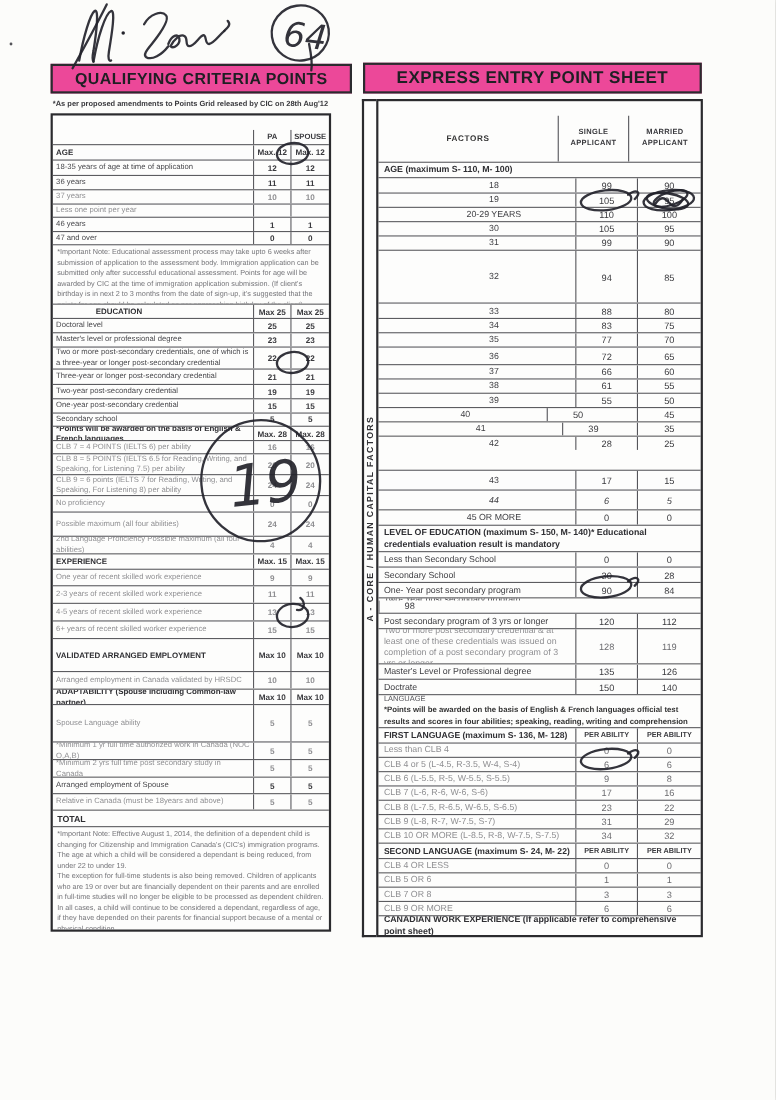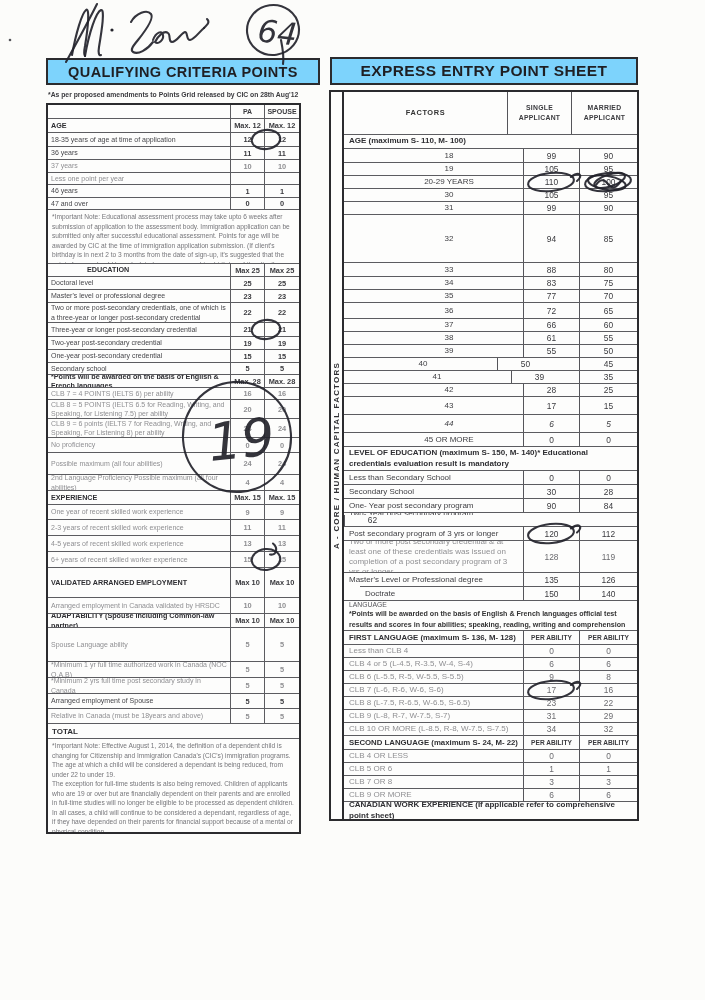--- a/index.html
+++ b/index.html
@@ -1,26 +1,26 @@
 <!DOCTYPE html>
 <html><head>
 <meta charset="utf-8">
 <style>
   html,body{margin:0;padding:0;background:#e7e7e4;font-family:"Liberation Sans",sans-serif;}
   #page{position:relative;width:705px;height:1000px;background:#fcfcfa;overflow:hidden;box-shadow:0 0 4px rgba(0,0,0,.25);}
-  .titlebox{position:absolute;border:2px solid #2b2b2e;background:#7dd3fc;display:flex;align-items:center;justify-content:center;font-weight:700;color:#1f1f23;box-sizing:border-box;letter-spacing:.4px;}
+  .titlebox{position:absolute;border:2px solid #2b2b2e;background:#ec4899;display:flex;align-items:center;justify-content:center;font-weight:700;color:#1f1f23;box-sizing:border-box;letter-spacing:.4px;}
   .subtitle{position:absolute;font-size:6.8px;font-weight:700;color:#3a3a3e;}
   .ltable,.rtable{box-sizing:border-box;background:#fdfdfc;border:2px solid #2b2b2e;}
   .ltable{position:absolute;}
   .rwrap{position:absolute;display:flex;align-items:stretch;}
   .vstrip{width:13px;border:2px solid #2b2b2e;border-right:0;box-sizing:border-box;display:flex;align-items:center;justify-content:center;background:#fdfdfc;}
   .vstrip span{writing-mode:vertical-rl;transform:rotate(180deg);font-size:8px;font-weight:700;letter-spacing:1.2px;color:#2f2f33;white-space:nowrap;}
   .rtable{flex:1;}
   .trow{display:flex;align-items:stretch;box-sizing:border-box;border-top:1px solid #5c5c60;overflow:hidden;}
-  .ltable .trow:first-child,.rtable .trow:first-child{border-top:0;}
+  .ltable .trow:first-child,.rtable .trow:first-child{border-top:0;margin-top:13px;}
   
   .l-lbl{flex:1;padding:1px 3px;font-size:7px;line-height:1.3;color:#47474b;display:flex;flex-direction:column;justify-content:center;overflow:hidden;}
   .l-val{width:33px;flex:none;border-left:1px solid #5c5c60;display:flex;align-items:center;justify-content:center;font-size:7.4px;font-weight:700;color:#3a3a3e;text-align:center;}
   .l-sp{width:34px;}
   .lt-s .l-lbl{font-weight:700;font-size:7.2px;color:#2e2e32;}
   .lt-h .l-val{font-size:7px;}
   .lnote{flex:1;padding:2px 4px;font-size:6.6px;line-height:1.45;color:#76767a;white-space:pre-line;overflow:hidden;}
   .ltotal{flex:1;padding:2px 4px;font-size:8px;font-weight:700;color:#2e2e32;display:flex;align-items:center;}
   
   .r-lbl{flex:1;padding:1px 5px;font-size:8px;line-height:1.25;color:#3e3e42;display:flex;flex-direction:column;justify-content:center;overflow:hidden;}
@@ -335,21 +335,21 @@
         <div class="trow rt-r" style="height: 13px; gap: 12px;">
           <div class="r-lbl ctr">41</div>
           <div class="r-val">39</div>
           <div class="r-val r-m">35</div>
         </div>
         <div class="trow rt-r" style="height: 13px;">
           <div class="r-lbl ctr">42</div>
           <div class="r-val">28</div>
           <div class="r-val r-m">25</div>
         </div>
-        <div class="trow rt-r" style="height: 18px;">
+        <div class="trow rt-r" style="height: 18px; margin-top: 18px;">
           <div class="r-lbl ctr">43</div>
           <div class="r-val">17</div>
           <div class="r-val r-m">15</div>
         </div>
         <div class="trow rt-r" style="height: 18px; font-style: italic;">
           <div class="r-lbl ctr">44</div>
           <div class="r-val">6</div>
           <div class="r-val r-m">5</div>
         </div>
         <div class="trow rt-r" style="height: 14px;">
@@ -370,39 +370,39 @@
           <div class="r-val">30</div>
           <div class="r-val r-m">28</div>
         </div>
         <div class="trow rt-r" style="height: 14px;">
           <div class="r-lbl">One- Year post secondary program</div>
           <div class="r-val">90</div>
           <div class="r-val r-m">84</div>
         </div>
         <div class="trow rt-r" style="height: 14px; flex-direction: column;">
           <div class="r-lbl">Two- Year post secondary program</div>
-          <div class="r-val">62</div>
+          <div class="r-val">98</div>
           <div class="r-val r-m">91</div>
         </div>
         <div class="trow rt-r" style="height: 14px;">
           <div class="r-lbl">Post secondary program of 3 yrs or longer</div>
           <div class="r-val">120</div>
           <div class="r-val r-m">112</div>
         </div>
         <div class="trow rt-r fade" style="height: 32px;">
           <div class="r-lbl">Two or more post secondary credential &amp; at least one of these credentials was issued on completion of a post secondary program of 3 yrs or longer</div>
           <div class="r-val">128</div>
           <div class="r-val r-m">119</div>
         </div>
         <div class="trow rt-r" style="height: 14px;">
           <div class="r-lbl">Master's Level or Professional degree</div>
           <div class="r-val">135</div>
           <div class="r-val r-m">126</div>
         </div>
-        <div class="trow rt-r" style="height: 14px; margin-left: 16px;">
+        <div class="trow rt-r" style="height: 14px;">
           <div class="r-lbl">Doctrate</div>
           <div class="r-val">150</div>
           <div class="r-val r-m">140</div>
         </div>
         <div class="trow rt-n" style="height: 30px;">
           <div class="r-note">
             <div class="t1">LANGUAGE</div>
             <div class="t2">*Points will be awarded on the basis of English &amp; French languages official test
 results and scores in four abilities; speaking, reading, writing and comprehension</div>
           </div>

